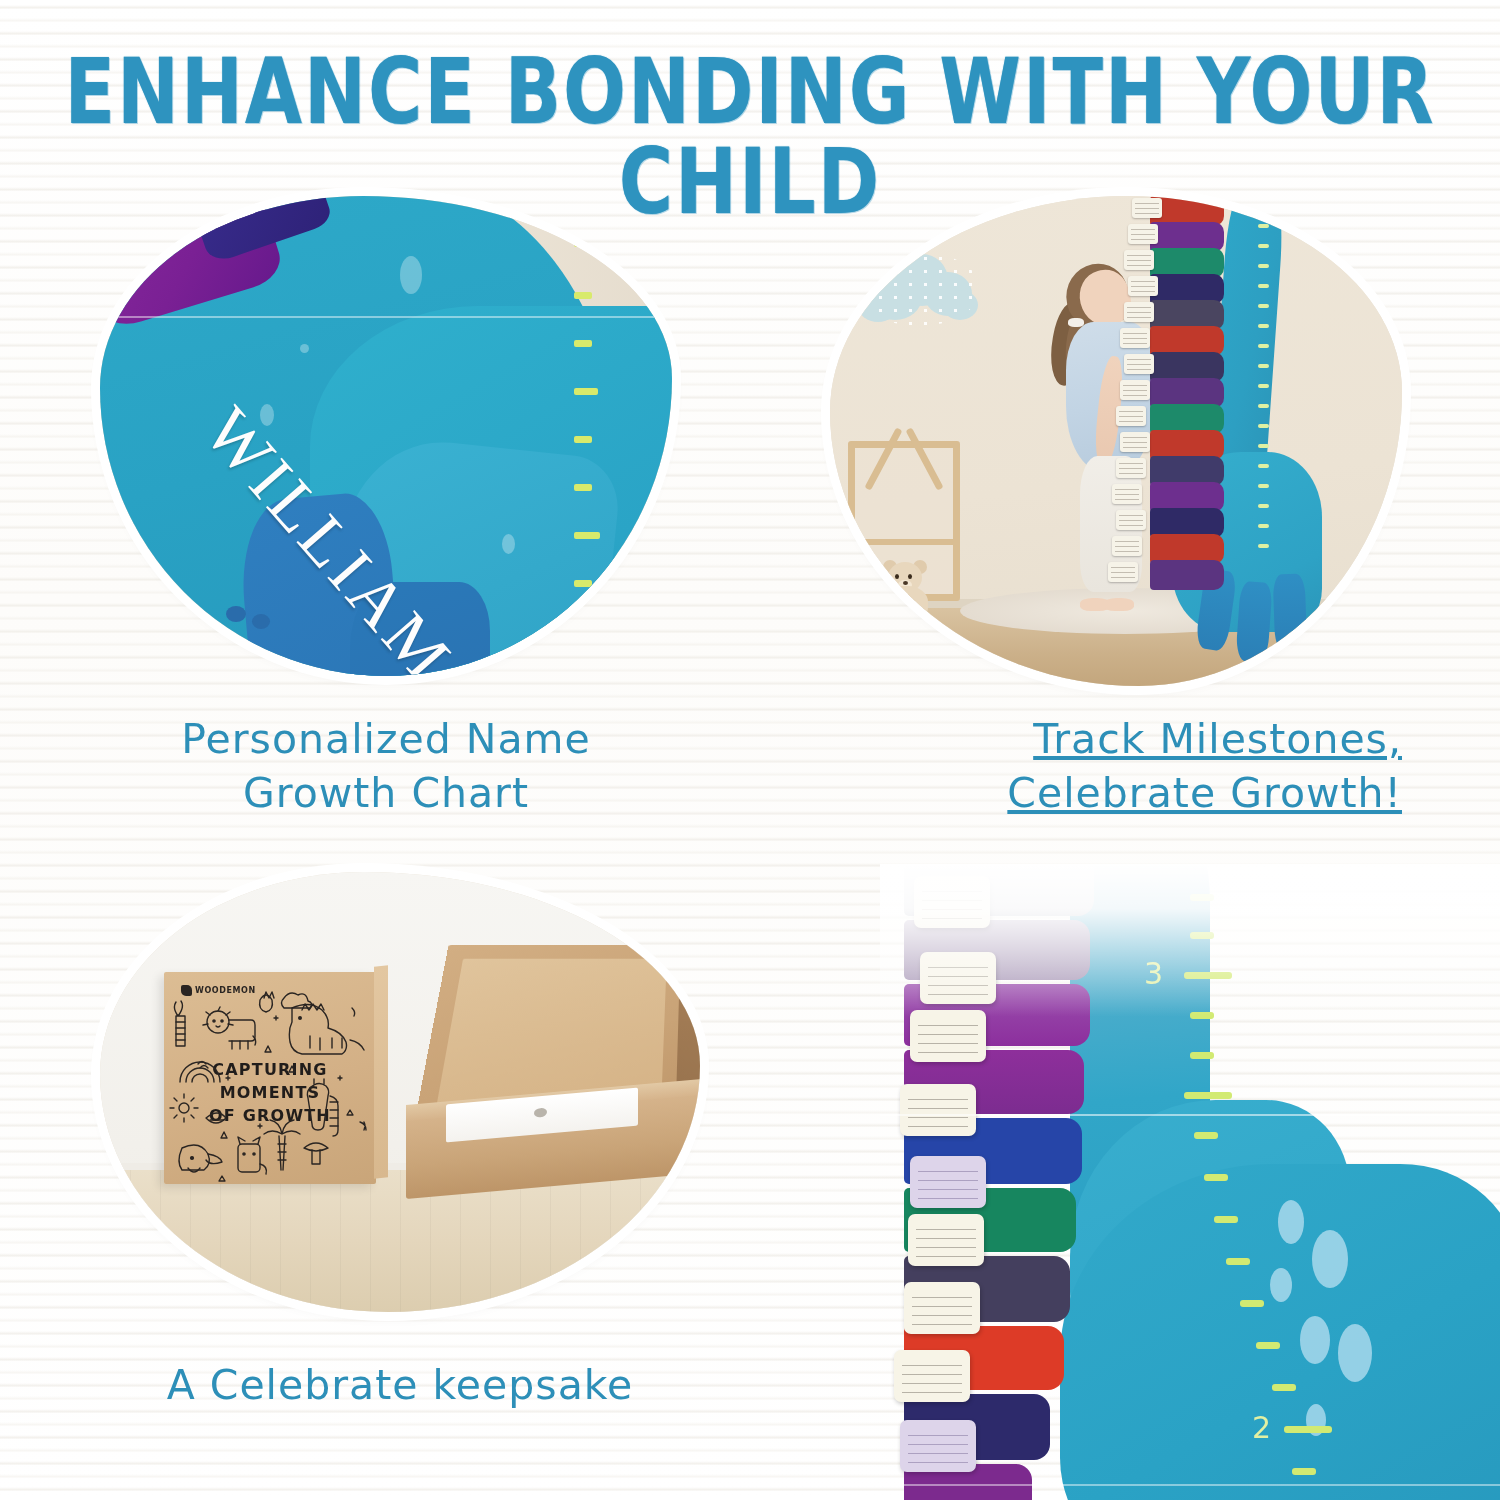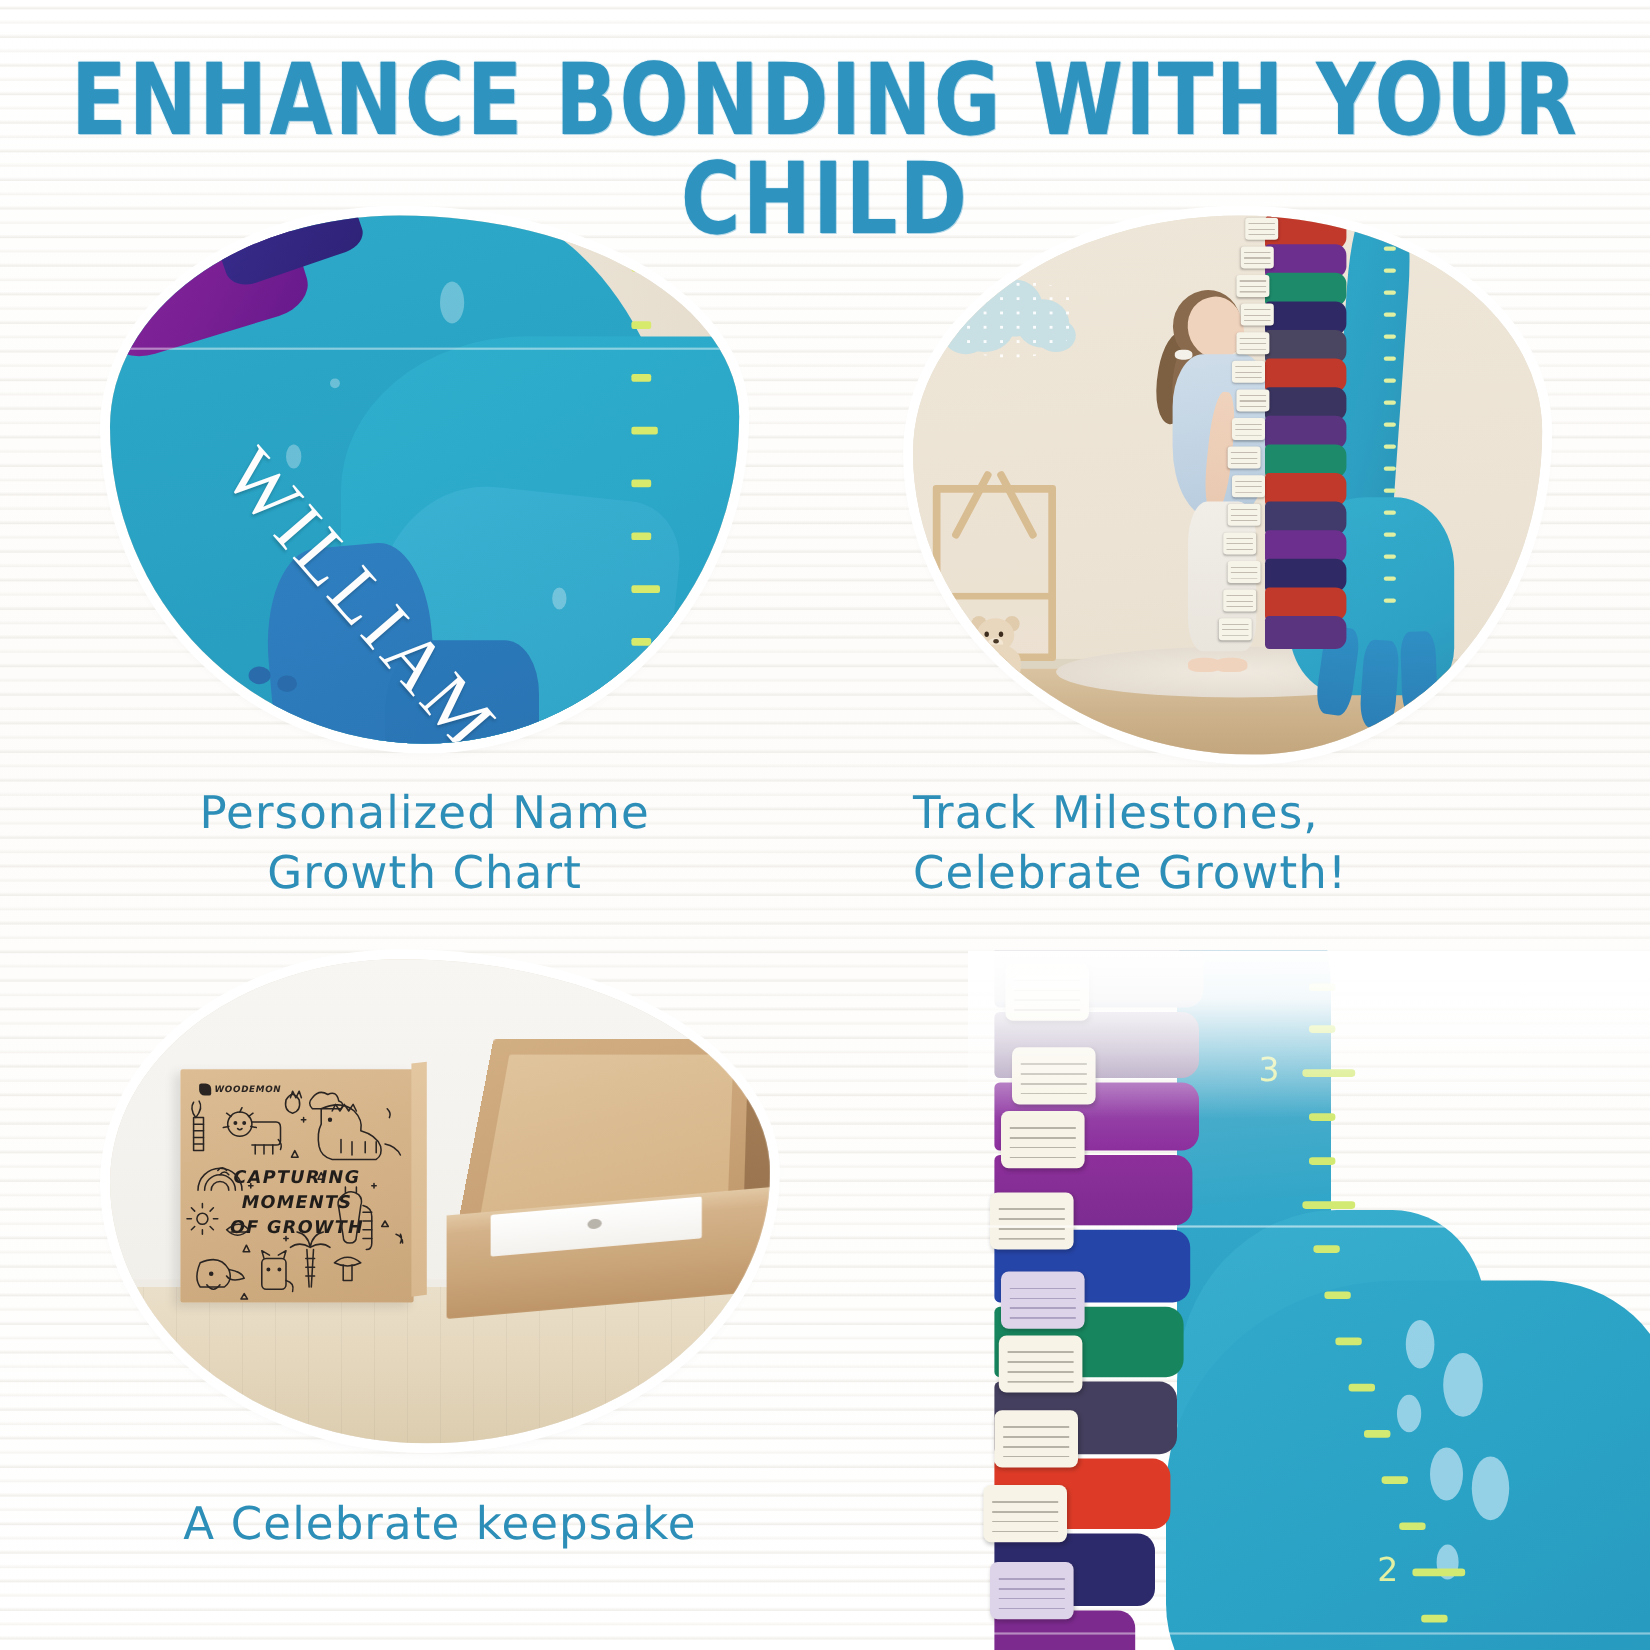--- a/index.html
+++ b/index.html
@@ -51,21 +51,21 @@
 
   
   .panel{
     position:absolute;
     overflow:hidden;
     background:#e8e0d2;
     box-shadow:0 0 0 9px #ffffff, 0 4px 14px rgba(0,0,0,.07);
   }
   .blob-a{ border-radius:46% 54% 50% 50% / 40% 38% 62% 60%; }
   .blob-b{ border-radius:52% 48% 46% 54% / 44% 40% 60% 56%; }
-  .blob-c{ border-radius:44% 56% 52% 48% / 46% 44% 56% 54%;font-style:italic; }
+  .blob-c{ border-radius:44% 56% 52% 48% / 46% 44% 56% 54%; }
 
   #panel-1{ left:100px;  top:196px;  width:572px; height:480px; }
   #panel-2{ left:830px;  top:196px;  width:572px; height:490px; }
   #panel-3{ left:100px;  top:872px;  width:600px; height:440px; }
 
   
   #p1-wall{ position:absolute; inset:0; background:linear-gradient(100deg,#e6ddcd 0%,#ece4d6 55%,#e3dacb 100%); }
   .p1-dino{ position:absolute; }
   #p1-body{
     left:-40px; top:-20px; width:560px; height:560px;
@@ -355,21 +355,21 @@
   
   .caption{
     position:absolute;
     font-family:"DejaVu Sans", sans-serif;
     font-size:41px; line-height:1.32; font-weight:500;
     color:#2d8fb8;
     letter-spacing:1px;
     white-space:pre-line;
   }
   #caption-1{ left:100px; top:712px; width:572px; text-align:center; }
-  #caption-2{ left:830px; top:712px; width:572px; text-align:left; }
+  #caption-2{ left:830px; top:712px; width:572px; text-align:right;text-decoration:underline; }
   #caption-3{ left:100px; top:1358px; width:600px; text-align:center; }
 </style>
 </head>
 <body>
 
 <div id="bg-texture"></div>
 
 <h1 id="title">ENHANCE BONDING WITH YOUR CHILD</h1>
 
 <div id="panel-1" class="panel blob-a">

